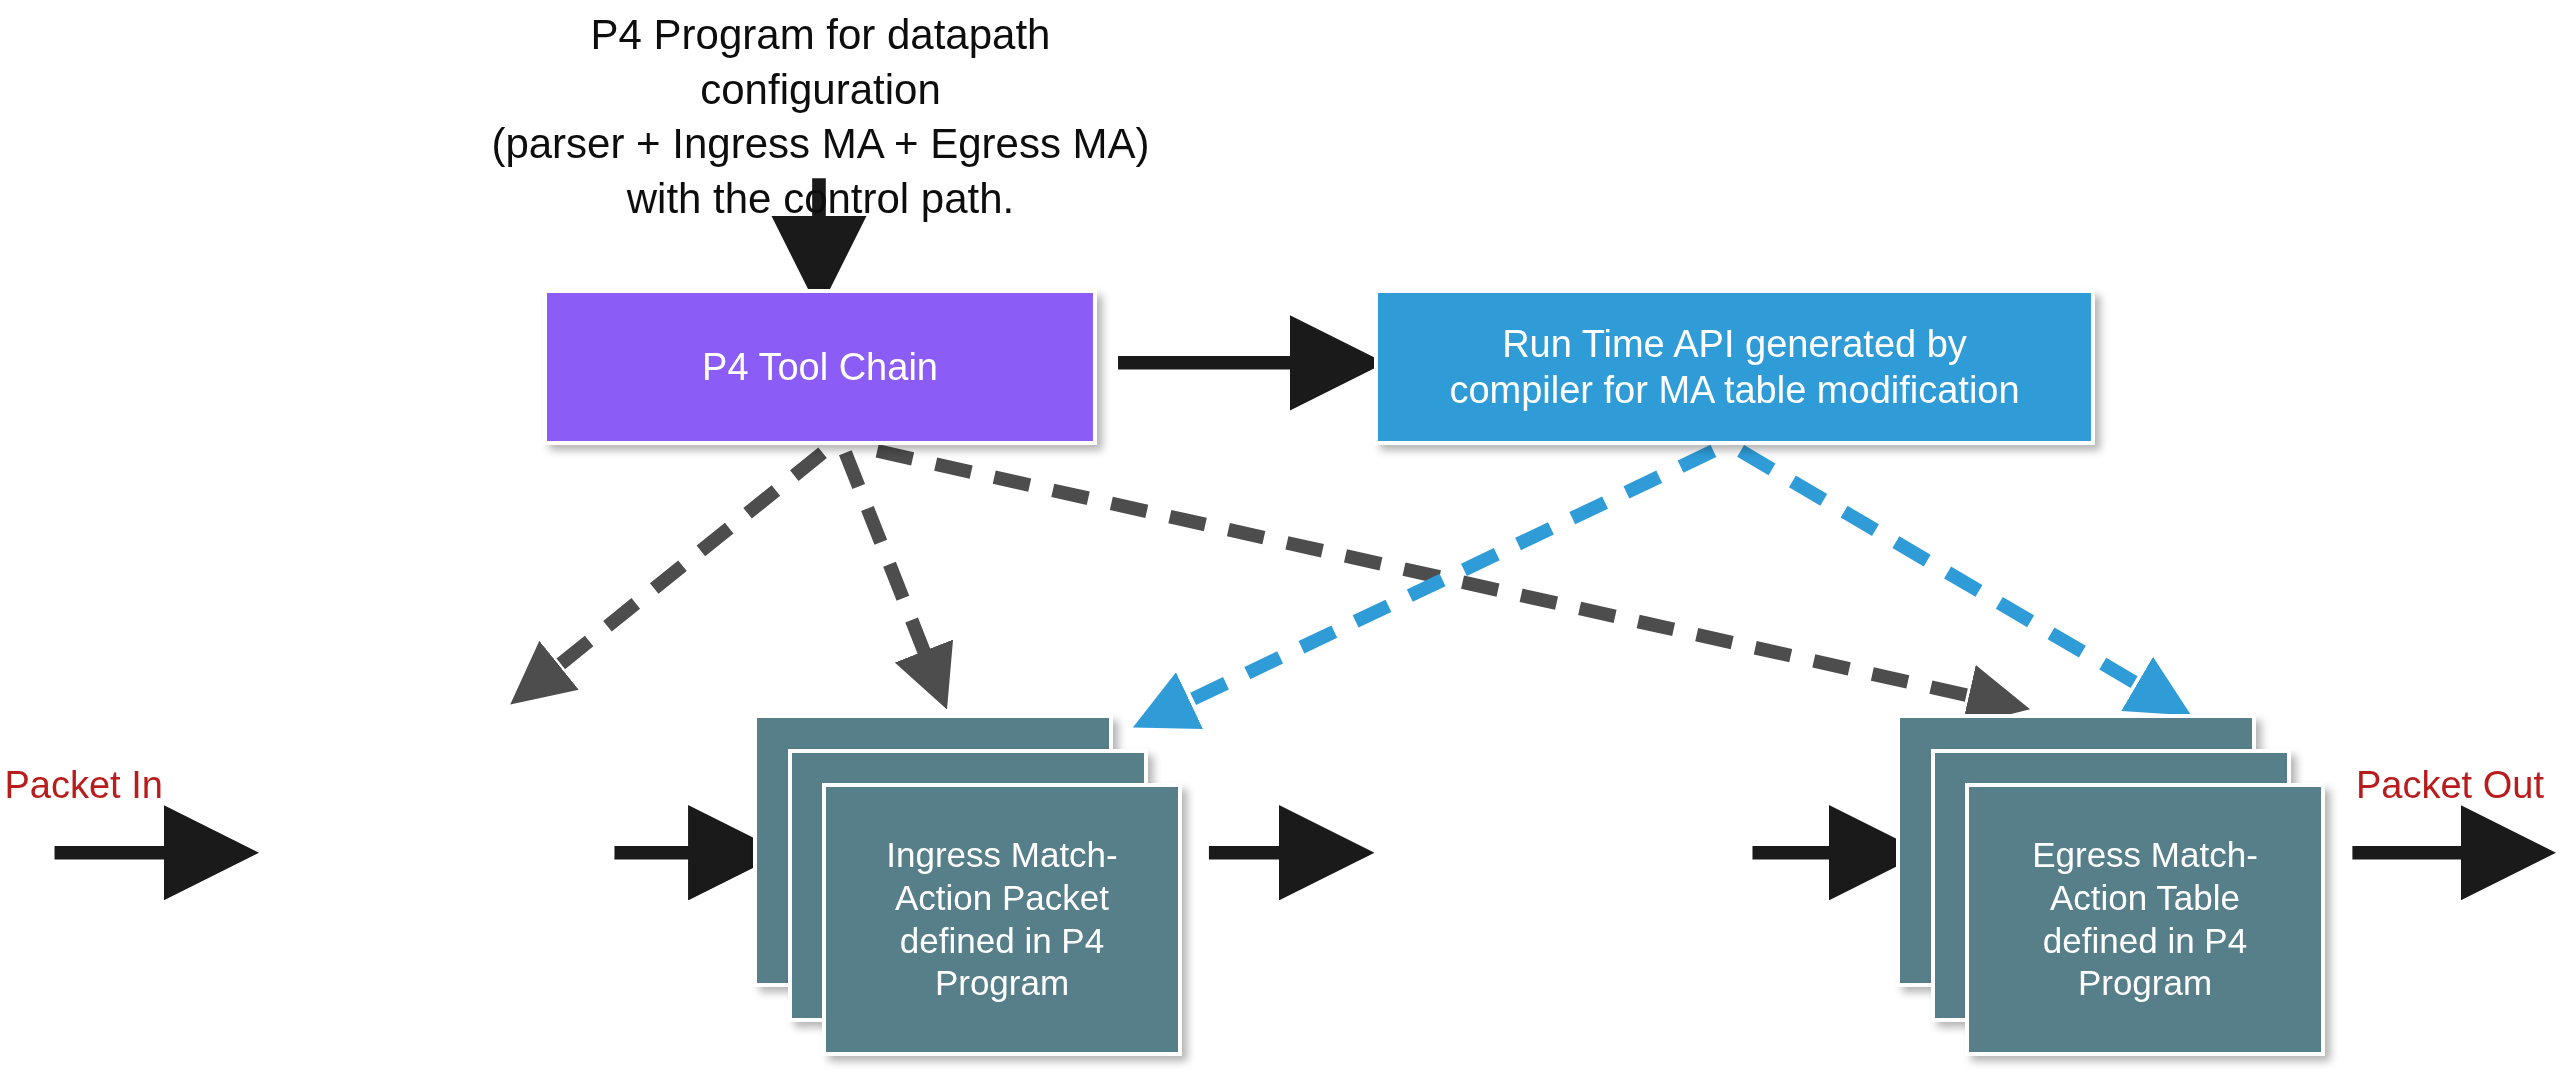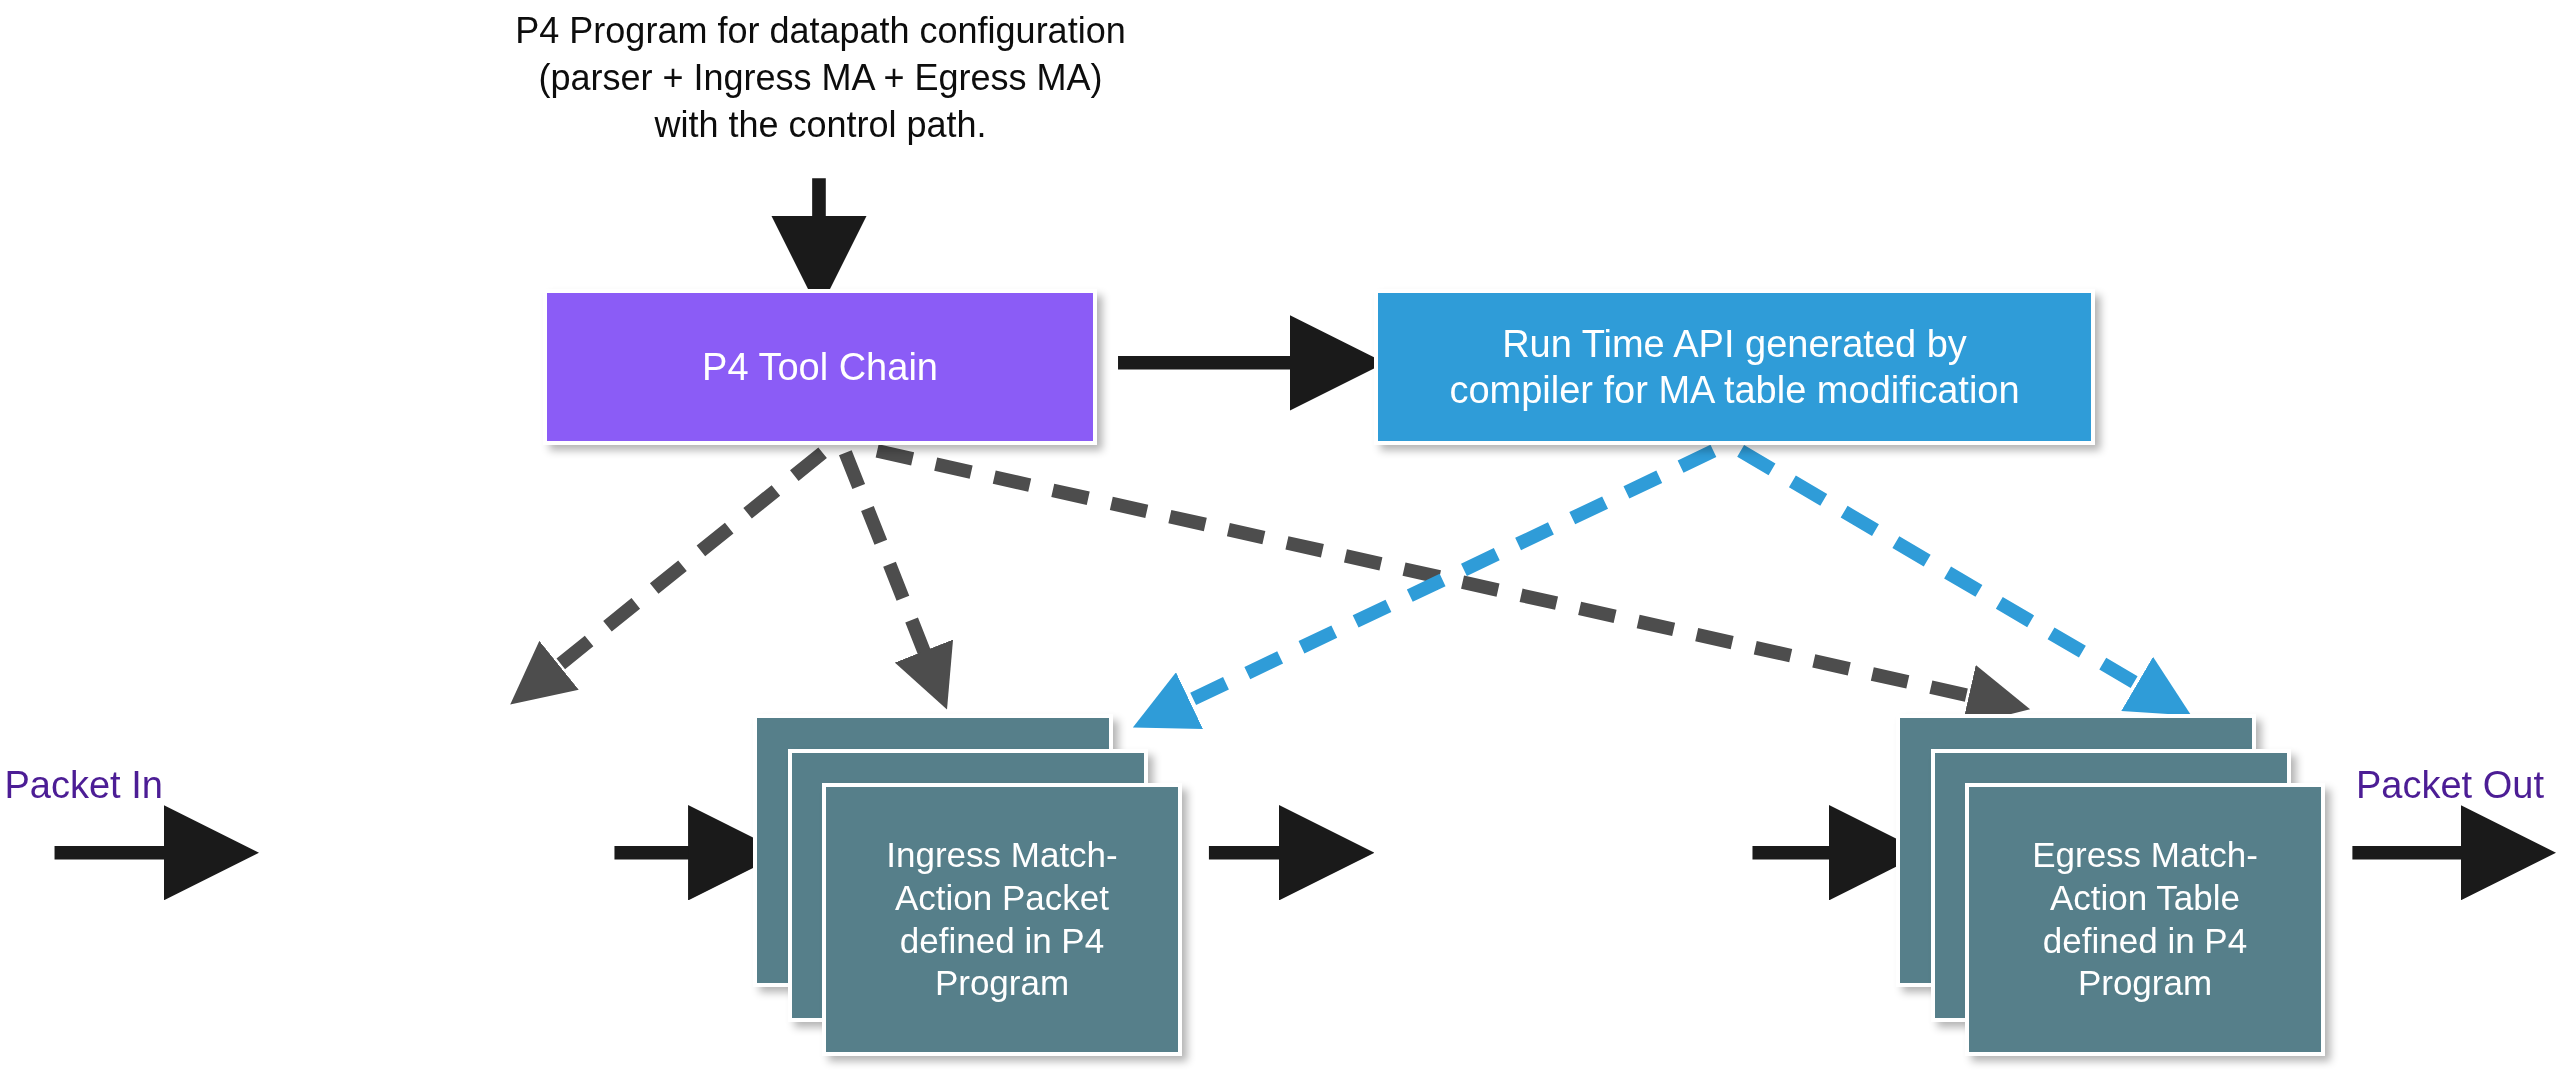--- a/index.html
+++ b/index.html
@@ -19,21 +19,21 @@
     overflow: hidden;
   }
 
   
   .abs { position: absolute; box-sizing: border-box; }
 
   
   .caption {
     text-align: center;
     color: #0d0d0d;
-    font-size: 36px;
+    font-size: 42px;
     line-height: 1.30;
     white-space: pre-line;
     font-family: "Liberation Sans", sans-serif;
   }
 
   
   .box {
     display: flex;
     align-items: center;
     justify-content: center;
@@ -54,21 +54,21 @@
 
   
   .stack-layer {
     background: #567f8a;
     border: 4.5px solid #ffffff;
     box-shadow: 6.4px 6.4px 8.2px rgba(0,0,0,0.30);
   }
 
   
   .edge-label {
-    color: #4c1d95;
+    color: #b91c1c;
     font-size: 38px;
     white-space: nowrap;
     font-family: "Liberation Sans", sans-serif;
   }
 
   
   #arrows {
     position: absolute;
     left: 0; top: 0;
     width: 2576px;

